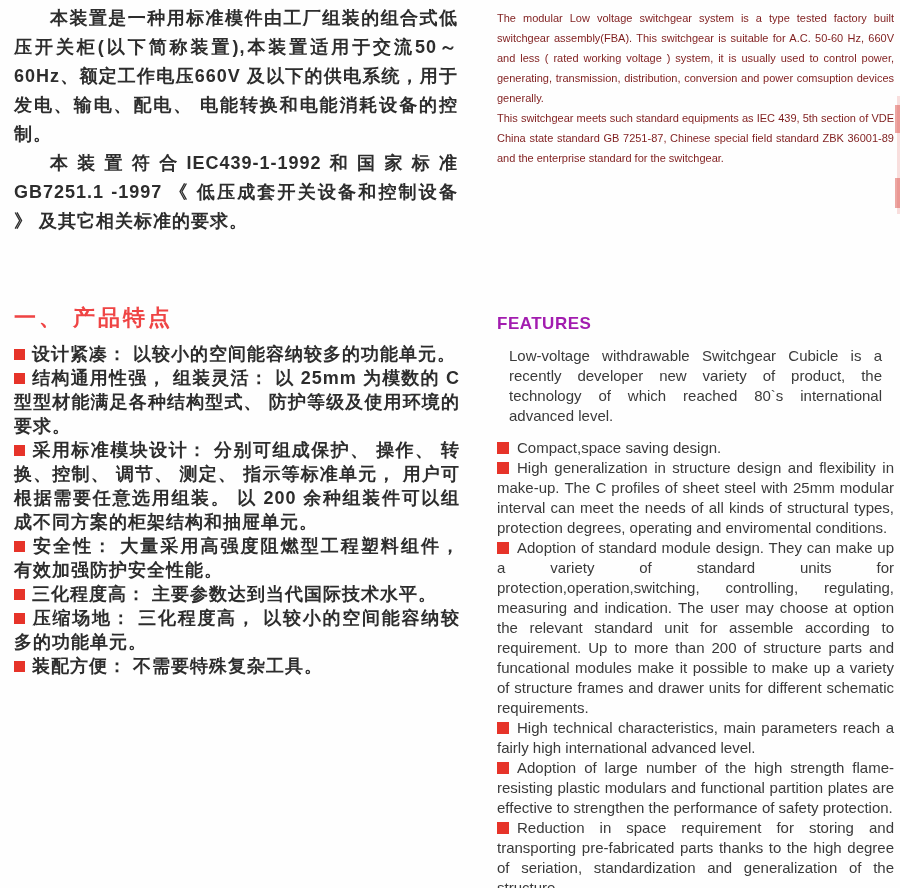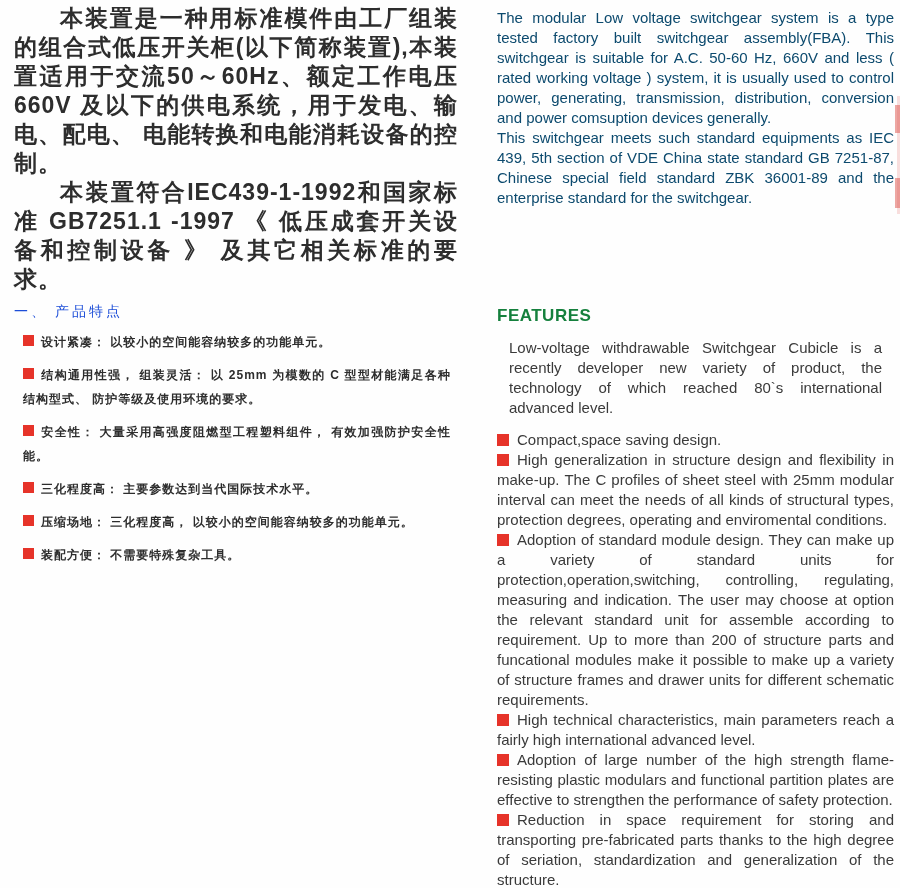--- a/index.html
+++ b/index.html
@@ -16,84 +16,84 @@
     font-family: "Liberation Sans", sans-serif;
     color: #333333;
   }
 
   
   .left-intro {
     position: absolute;
     left: 14px;
     top: 4px;
     width: 444px;
-    font-size: 23px;
+    font-size: 18px;
     line-height: 29px;
     font-weight: 600;
     color: #2d2d2d;
     text-align: justify;
     letter-spacing: 1px;
   }
   .left-intro p {
     margin: 0;
     text-indent: 2em;
   }
 
   .left-features {
     position: absolute;
     left: 14px;
     top: 303px;
     width: 446px;
   }
   .left-features .cn-heading {
     margin: 0 0 9px 0;
-    font-size: 14px;
-    font-weight: 400;
+    font-size: 22px;
+    font-weight: 700;
     letter-spacing: 3px;
-    color: #1d4ed8;
+    color: #ef4444;
   }
   .cn-item {
-    font-size: 12px;
+    font-size: 18px;
     line-height: 24px;
     font-weight: 600;
     color: #2d2d2d;
     text-align: justify;
     letter-spacing: 1px;
-    margin: 9px;
+    margin: 0;
   }
 
   
   .right-intro {
     position: absolute;
     left: 497px;
     top: 8px;
     width: 397px;
-    font-size: 15px;
+    font-size: 11px;
     line-height: 20px;
-    color: #0c4a6e;
+    color: #7f1d1d;
     text-align: justify;
   }
   .right-intro p { margin: 0; }
 
   .right-features {
     position: absolute;
     left: 497px;
     top: 306px;
     width: 397px;
     font-size: 15px;
     line-height: 20px;
     color: #3a3a3a;
     text-align: justify;
   }
   .right-features .en-heading {
-    margin: 0 0 4px 0;
+    margin: 8px 0 4px 0;
     font-size: 17px;
     font-weight: 700;
     letter-spacing: 0.5px;
-    color: #15803d;
+    color: #a21caf;
     text-align: left;
   }
   .en-intro { margin: 12px; }
   .en-item { margin: 0; }
 
   
   .sq {
     display: inline-block;
     width: 12px;
     height: 12px;
@@ -147,20 +147,21 @@
   <div class="right-intro">
     <p>The modular Low voltage switchgear system is a type tested factory built switchgear assembly(FBA). This switchgear is suitable for A.C. 50-60 Hz, 660V and less ( rated working voltage ) system, it is usually used to control power, generating, transmission, distribution, conversion and power comsuption devices generally.</p>
     <p>This switchgear meets such standard equipments as IEC 439, 5th section of VDE China state standard GB 7251-87, Chinese special field standard ZBK 36001-89 and the enterprise standard for the switchgear.</p>
   </div>
 
   <div class="left-features">
     <h2 class="cn-heading">一、 产品特点</h2>
 
     <p class="cn-item"><span class="sq"></span><span>设计紧凑： 以较小的空间能容纳较多的功能单元。</span></p>
     <p class="cn-item"><span class="sq"></span><span>结构通用性强， 组装灵活： 以 25mm 为模数的 C 型型材能满足各种结构型式、 防护等级及使用环境的要求。</span></p>
+    <p class="cn-item"><span class="sq"></span><span>采用标准模块设计： 分别可组成保护、 操作、 转换、控制、 调节、 测定、 指示等标准单元， 用户可根据需要任意选用组装。 以 200 余种组装件可以组成不同方案的柜架结构和抽屉单元。</span></p>
     <p class="cn-item"><span class="sq"></span><span>安全性： 大量采用高强度阻燃型工程塑料组件， 有效加强防护安全性能。</span></p>
     <p class="cn-item"><span class="sq"></span><span>三化程度高： 主要参数达到当代国际技术水平。</span></p>
     <p class="cn-item"><span class="sq"></span><span>压缩场地： 三化程度高， 以较小的空间能容纳较多的功能单元。</span></p>
     <p class="cn-item"><span class="sq"></span><span>装配方便： 不需要特殊复杂工具。</span></p>
   </div>
 
   <div class="right-features">
     <h3 class="en-heading">FEATURES</h3>
     <p class="en-intro">Low-voltage withdrawable Switchgear Cubicle is a recently developer new variety of product, the technology of which reached 80`s international advanced level.</p>
 

